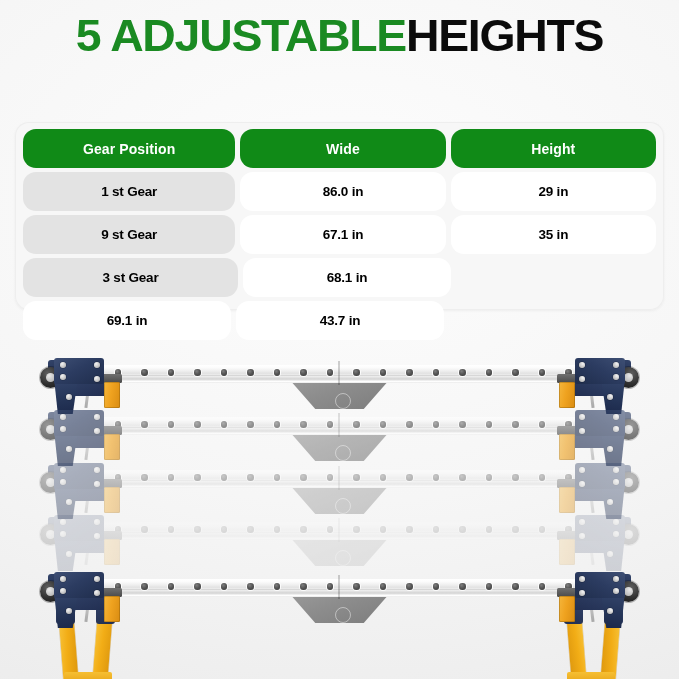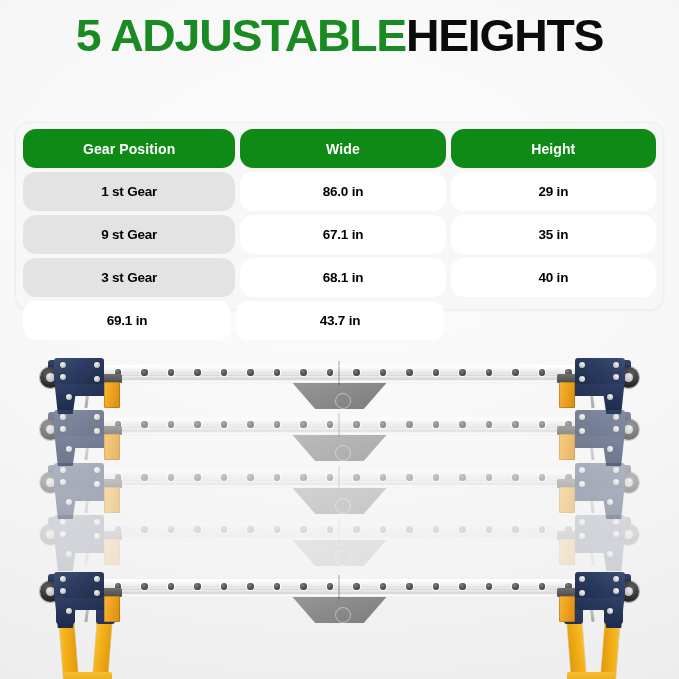--- a/index.html
+++ b/index.html
@@ -314,21 +314,20 @@
 
     <div class="trow">
       <div class="cell c1 cell-gray">9 st Gear</div>
       <div class="cell c2 cell-white">67.1 in</div>
       <div class="cell c3 cell-white">35 in</div>
     </div>
 
     <div class="trow">
       <div class="cell c1 cell-gray">3 st Gear</div>
       <div class="cell c2 cell-white">68.1 in</div>
-      <div class="cell c3 cell-white">40 in</div>
     </div>
 
     <div class="trow">
       <div class="cell c2 cell-white">69.1 in</div>
       <div class="cell c3 cell-white">43.7 in</div>
     </div>
 
 
   </div>
 

